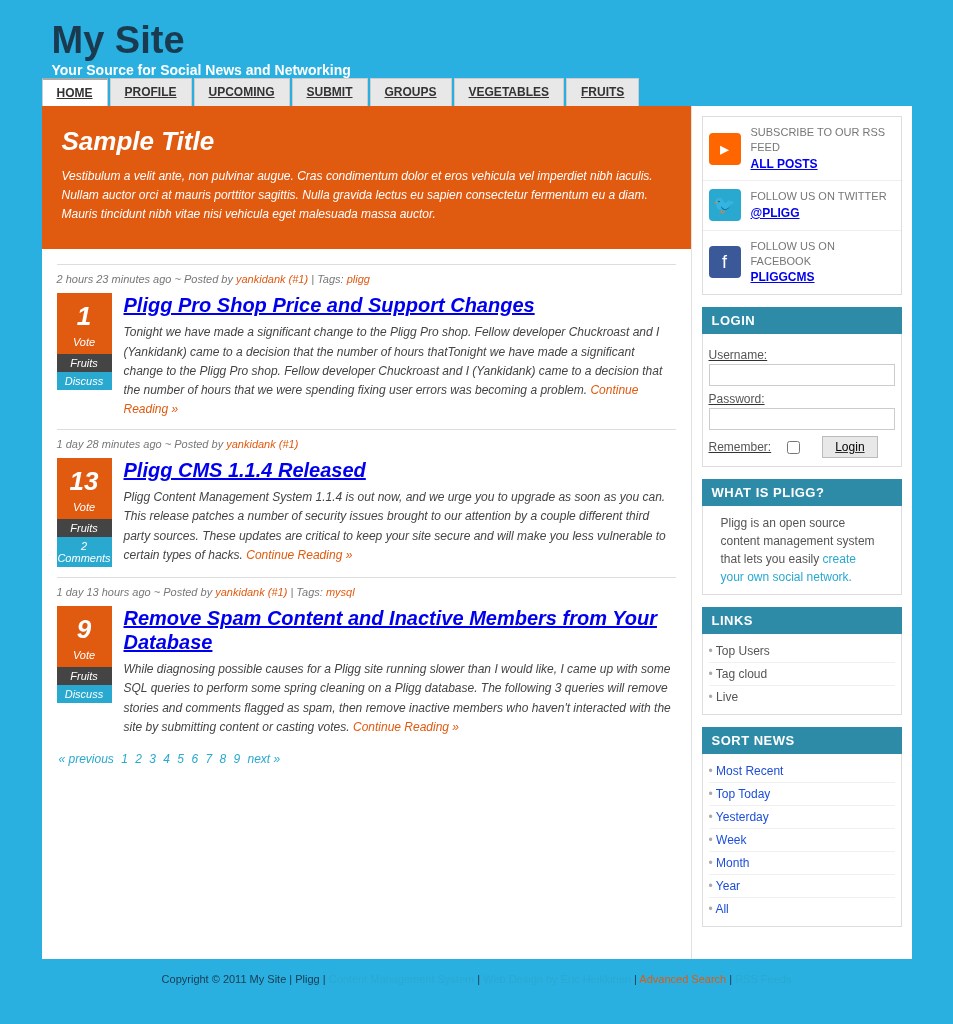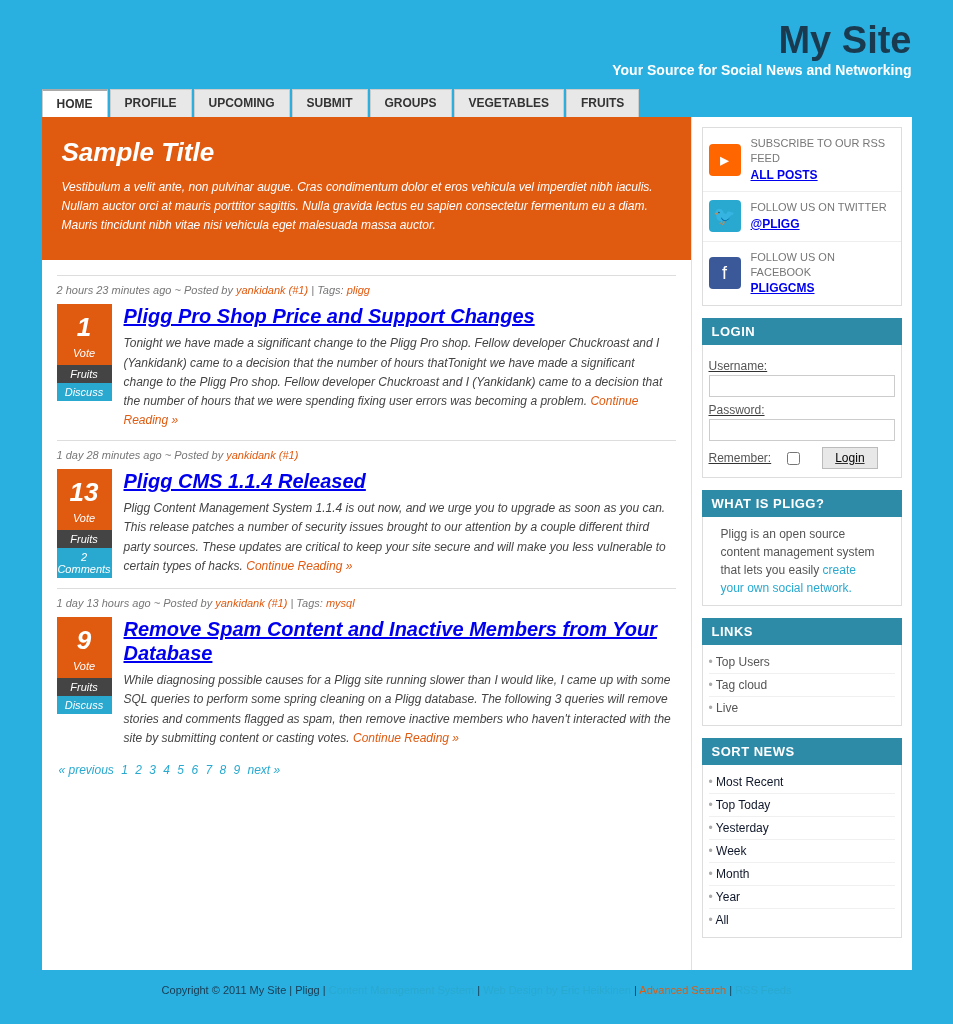--- a/index.html
+++ b/index.html
@@ -9,38 +9,38 @@
       font-size: 13px;
       color: #333;
     }
     .page-wrapper {
       width: 870px;
       margin: 0 auto;
       padding: 10px 0 20px;
     }
     
     .site-header {
-      padding: 10px 0 11px 10px;
-      text-align: right;
+      padding: 10px 0 0 10px;
     }
     .site-title {
       font-size: 38px;
       font-weight: bold;
       color: #1a3a50;
       line-height: 1.1;
     }
     .site-subtitle {
       font-size: 14px;
       font-weight: bold;
       color: #fff;
     }
     
     .main-nav {
       display: flex;
       margin-bottom: 0;
+      text-decoration: underline;
     }
     .main-nav a {
       display: inline-block;
       padding: 6px 14px;
       font-size: 12px;
       font-weight: bold;
       text-decoration: none;
       color: #333;
       background: #e8e8e8;
       border: 1px solid #ccc;
@@ -311,21 +311,21 @@
       font-size: 12px;
       color: #555;
       border-bottom: 1px solid #f0f0f0;
     }
     .sort-list li:last-child { border-bottom: none; }
     .sort-list li::before {
       content: '• ';
       color: #aaa;
     }
     .sort-list a {
-      color: #0f172a;
+      color: #1d4ed8;
       text-decoration: none;
     }
     
     .site-footer {
       text-align: center;
       padding: 14px 0 6px;
       font-size: 11px;
       color: #1a3a50;
     }
     .site-footer a {

